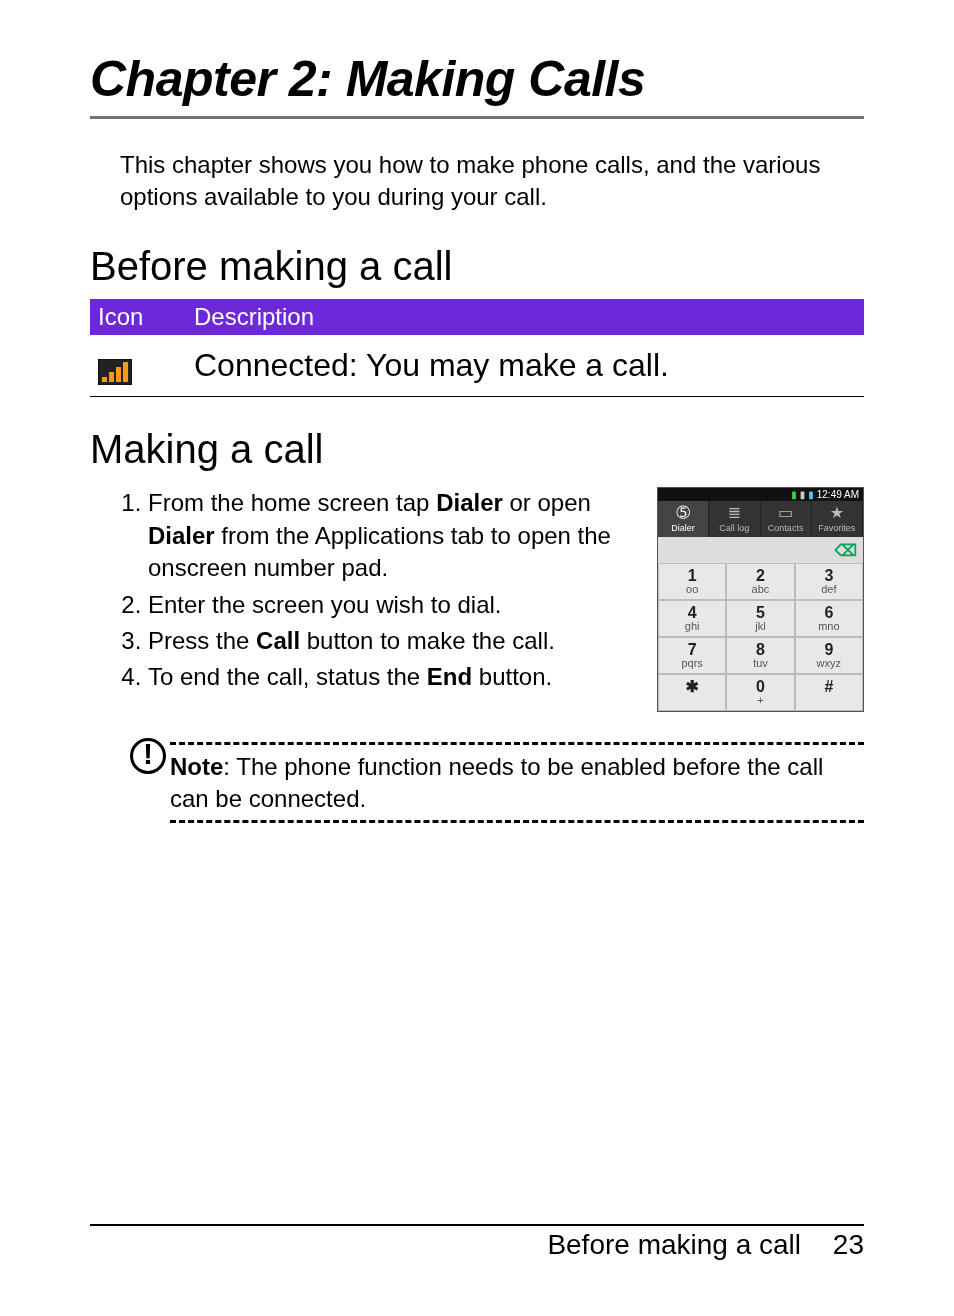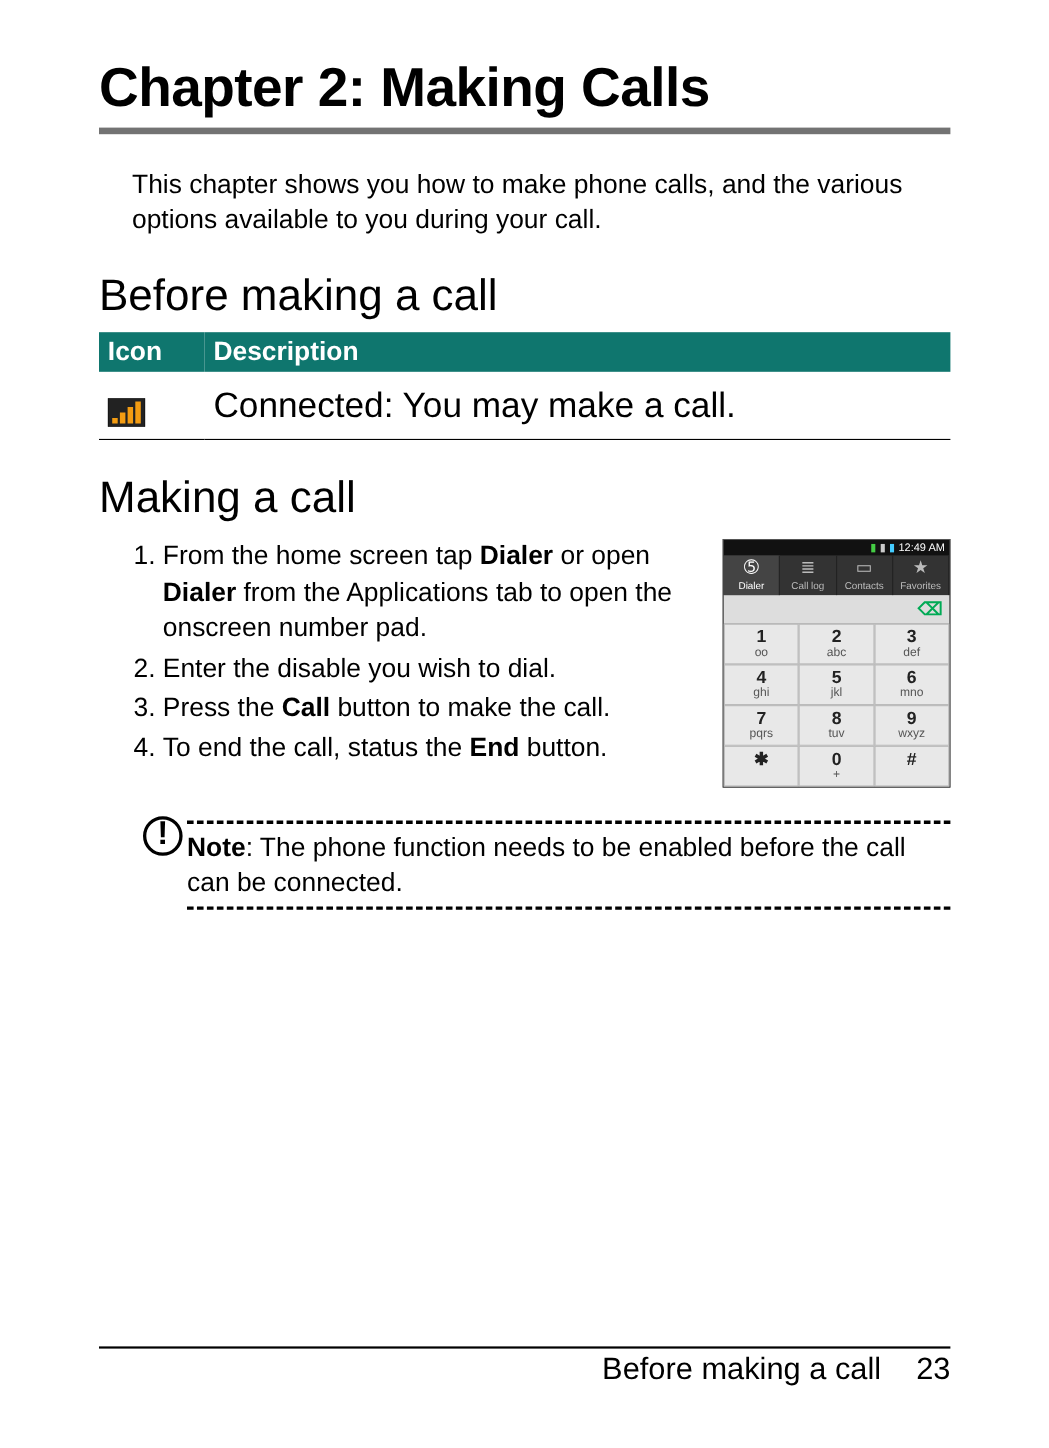--- a/index.html
+++ b/index.html
@@ -14,22 +14,23 @@
     height: 1316px;
     box-sizing: border-box;
     padding: 50px 90px 40px 90px;
     position: relative;
   }
   h1.chapter-title {
     font-size: 50px;
     font-weight: 700;
     margin: 0 0 10px 0;
     padding-bottom: 8px;
-    border-bottom: 6px solid #737373;
+    border-bottom: 3px solid #737373;
     letter-spacing: -0.5px;
+    font-style: italic;
   }
   p.intro {
     font-size: 24px;
     line-height: 1.35;
     margin: 30px 0 30px 30px;
   }
   h2.section {
     font-size: 40px;
     font-weight: 400;
     margin: 30px 0 10px 0;
@@ -38,24 +39,24 @@
     font-size: 24px;
     line-height: 1.35;
     margin: 10px 0 20px 30px;
   }
   .icon-table {
     width: 100%;
     border-collapse: collapse;
     margin-top: 10px;
   }
   .icon-table thead th {
-    background: #0f766e;
+    background: #6d28d9;
     color: #fff;
     font-size: 24px;
-    font-weight: 700;
+    font-weight: 400;
     text-align: left;
     padding: 4px 8px;
   }
   .icon-table td {
     font-size: 32px;
     line-height: 1.3;
     padding: 10px 8px;
     vertical-align: top;
   }
   .icon-table tbody tr {
@@ -231,21 +232,21 @@
     </tbody>
   </table>
 
   <h2 class="section">Making a call</h2>
 
   <div class="steps-wrap">
     <ol class="steps">
       <li>
         <span>From the home screen tap </span><b>Dialer</b><span> or open </span><b>Dialer</b><span> from the Applications tab to open the onscreen number pad.</span>
       </li>
-      <li>Enter the disable you wish to dial.</li>
+      <li>Enter the screen you wish to dial.</li>
       <li>
         <span>Press the </span><b>Call</b><span> button to make the call.</span>
       </li>
       <li>
         <span>To end the call, status the </span><b>End</b><span> button.</span>
       </li>
     </ol>
 
     <div class="dialer">
       <div class="statusbar">

